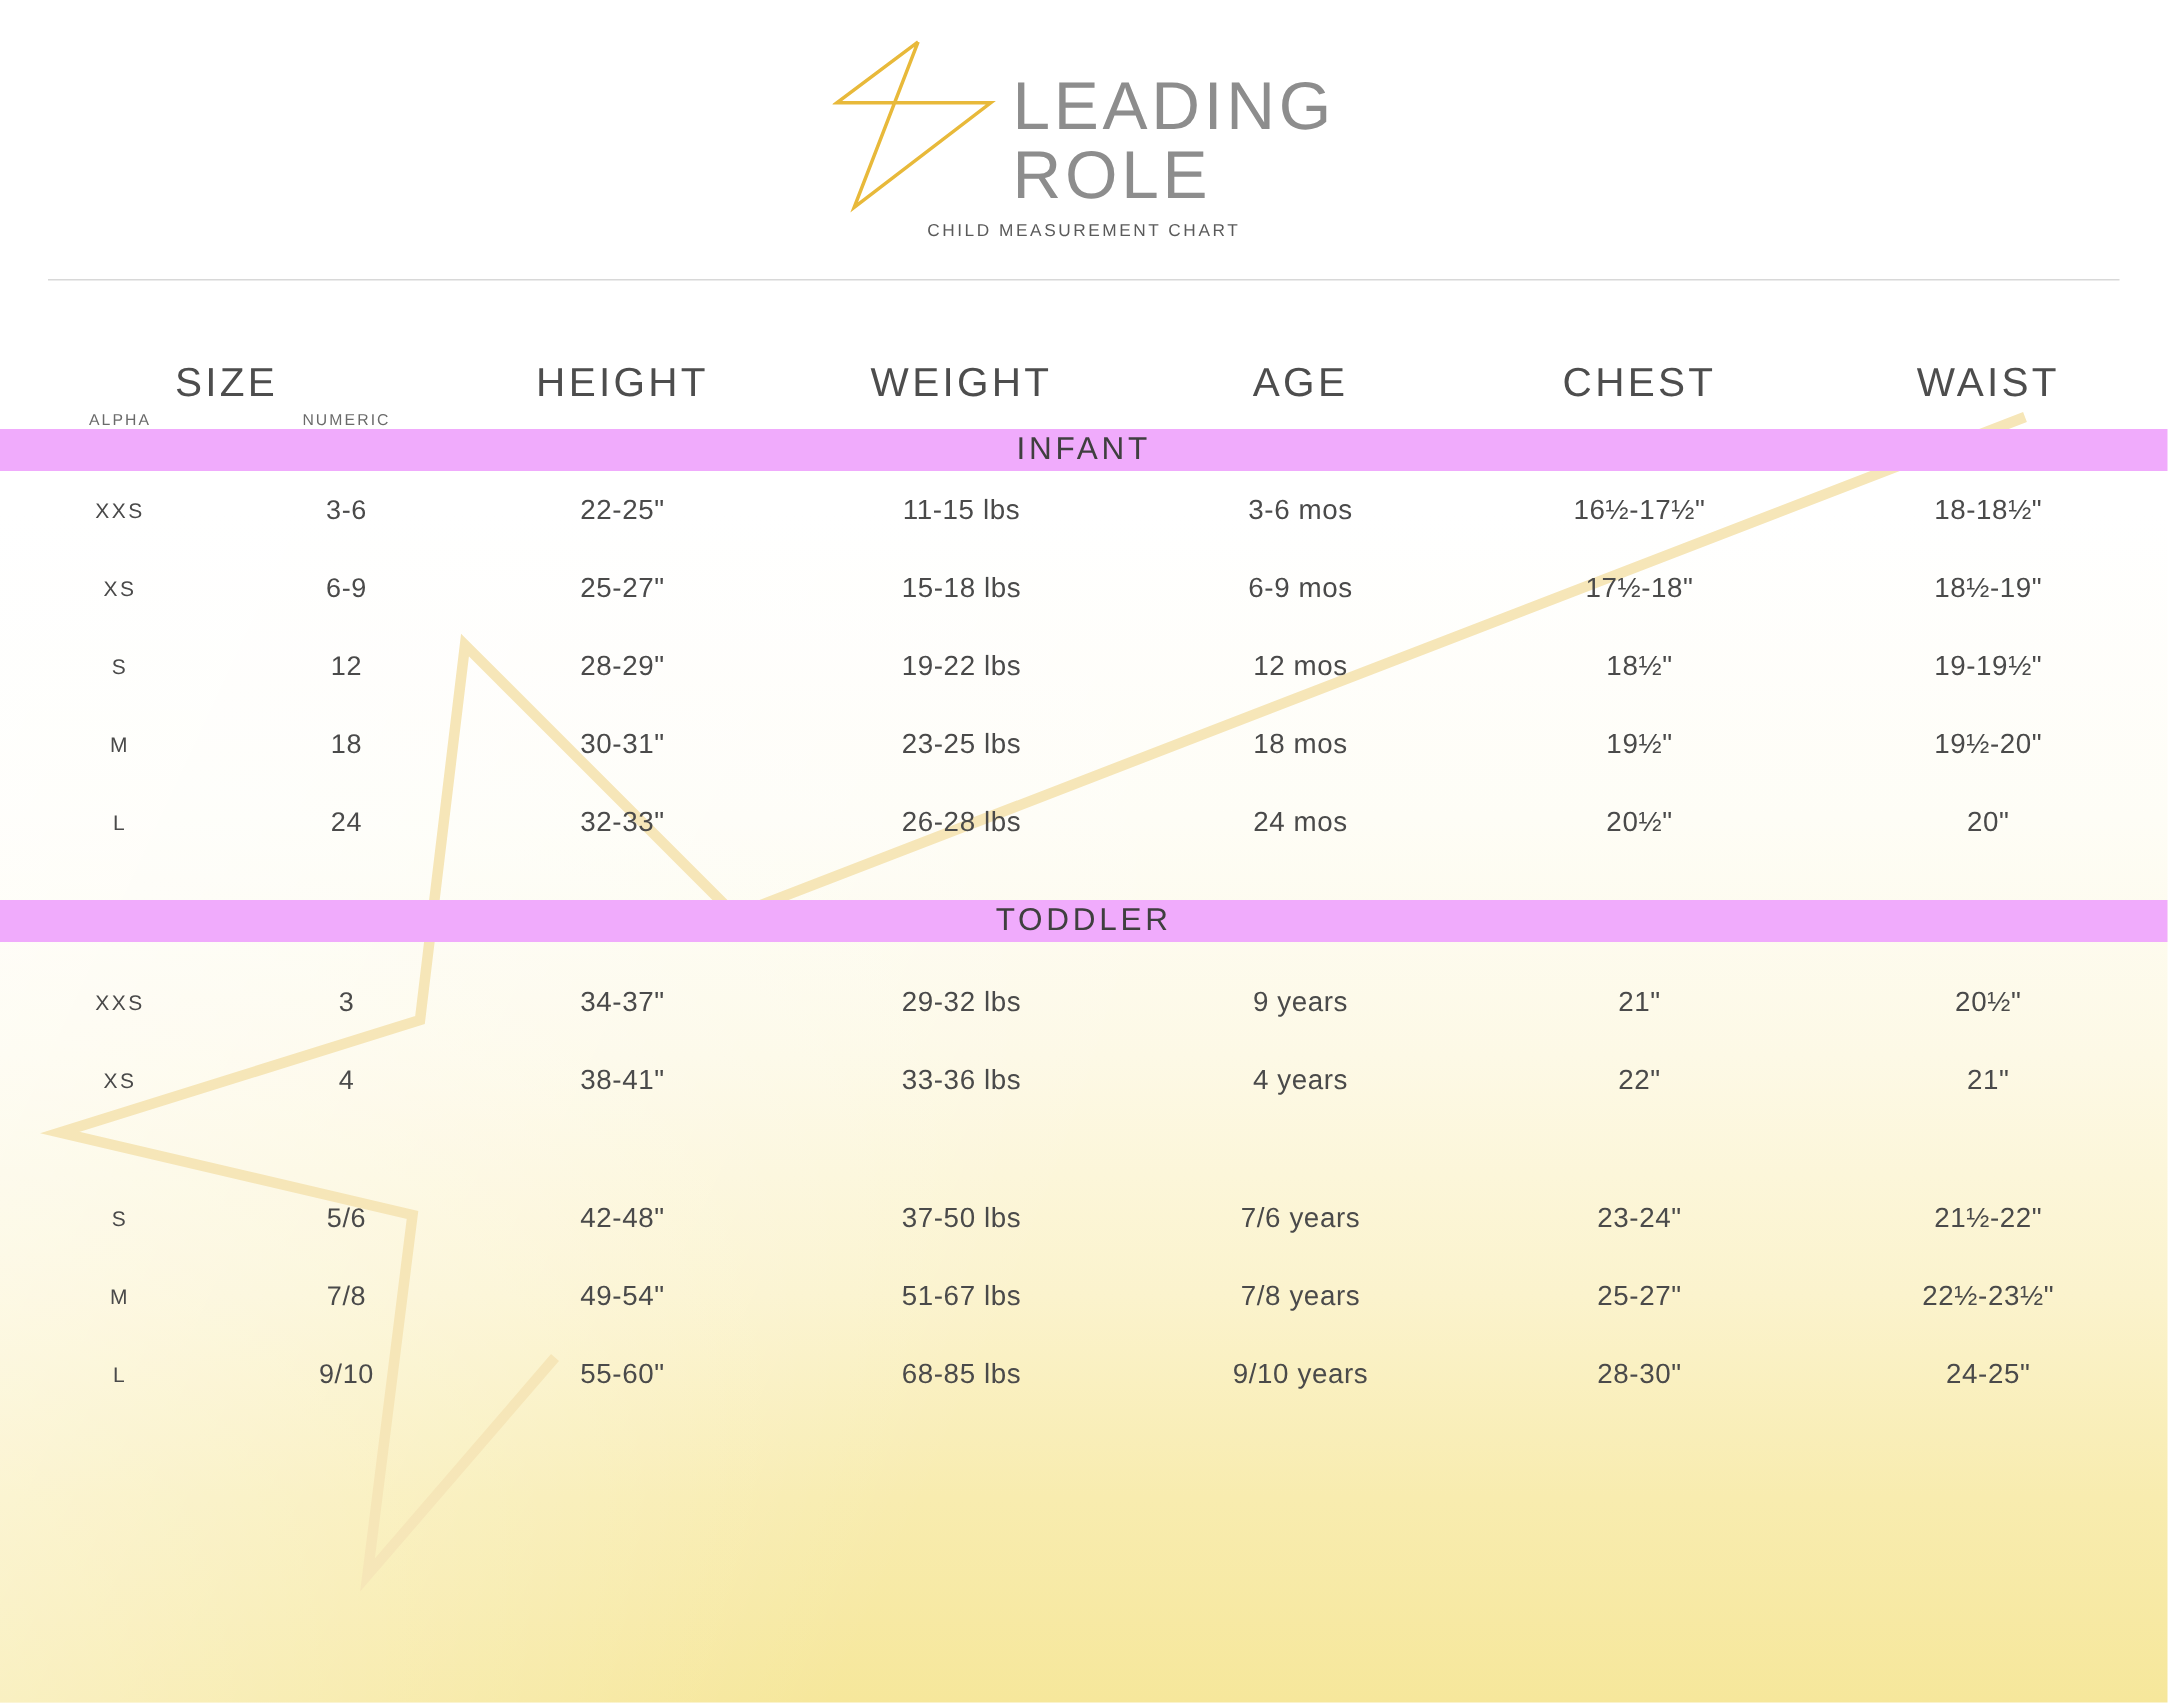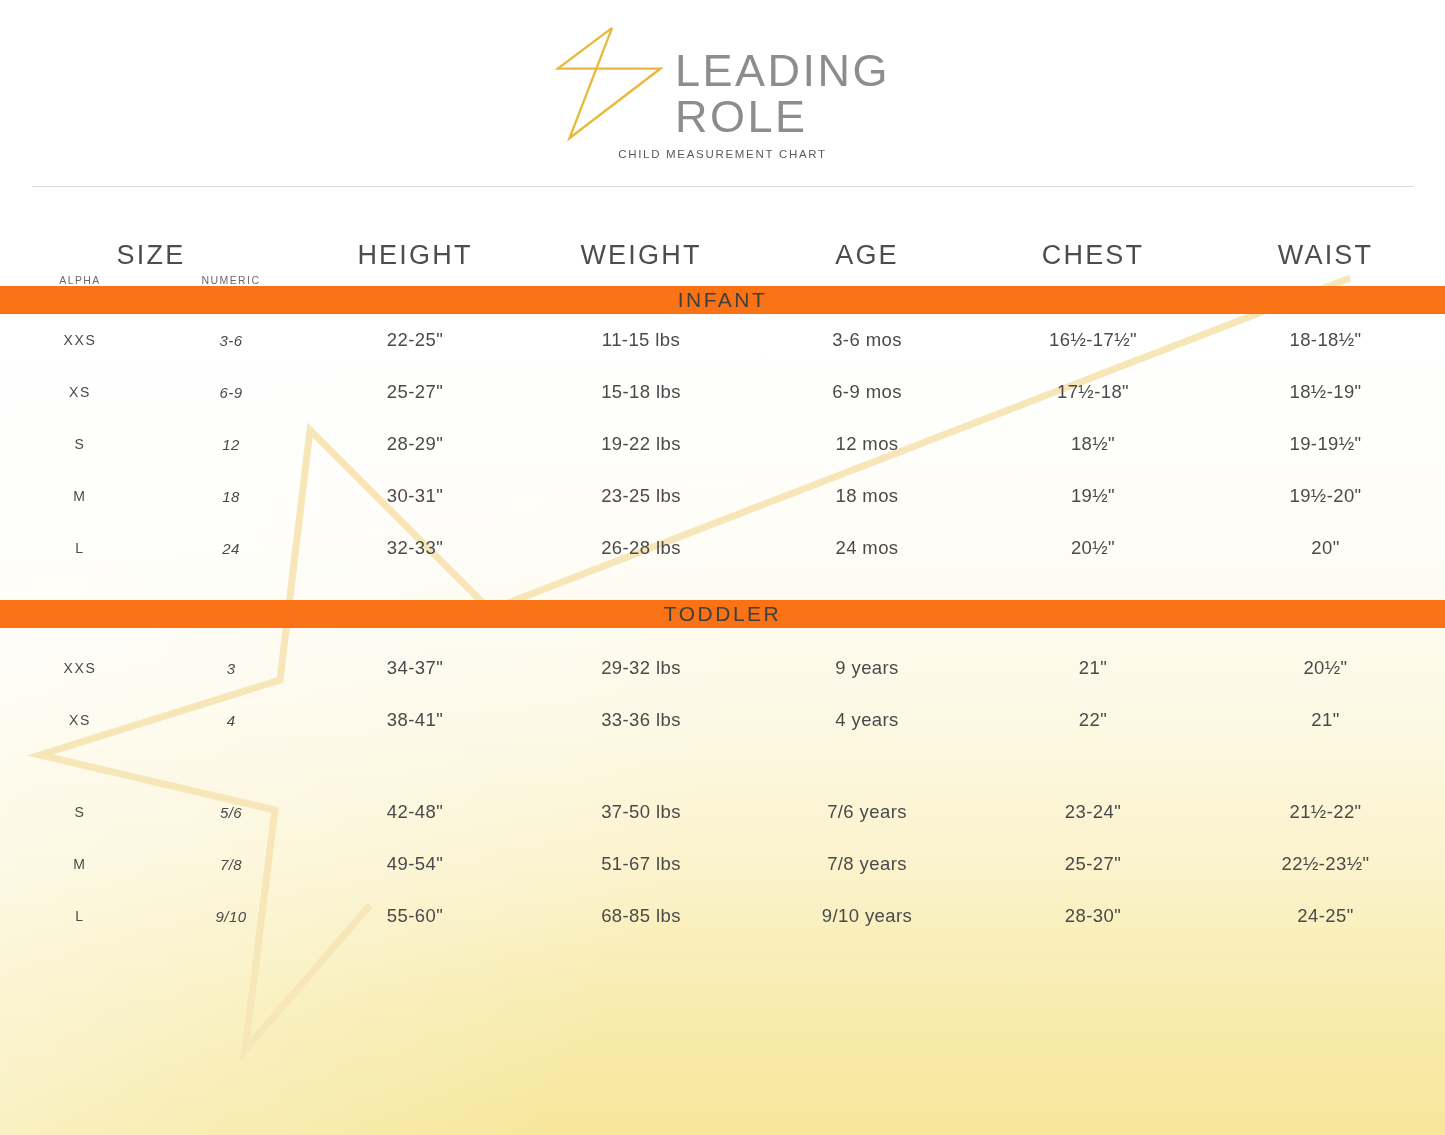--- a/index.html
+++ b/index.html
@@ -134,41 +134,41 @@
   .hdr-sub th {
     font-weight: 400;
     font-size: 10.5px;
     letter-spacing: 1.4px;
     color: #6a6a6a;
     text-align: center;
     padding-bottom: 0;
   }
 
   .group-band td {
-    background: #f97316;
+    background: #f0abfc;
     color: #3f3f3f;
     font-size: 21px;
     letter-spacing: 2.5px;
     text-align: center;
     height: 28px;
     padding: 0;
   }
   .band-spacer td { height: 26px; padding: 0; }
   .band-spacer-top td { height: 14px; padding: 0; }
 
   tbody.data td {
     text-align: center;
     font-size: 18.5px;
     font-weight: 300;
     color: #4a4a4a;
     padding: 15px 0;
     letter-spacing: 0.4px;
   }
   tbody.data td.alpha { font-size: 14px; letter-spacing: 1.6px; }
-  tbody.data td.numeric { font-size: 15px; font-style: italic; }
+  tbody.data td.numeric { font-size: 18px; }
 </style>
 </head>
 <body>
 
 <div class="page-bg"></div>
 
 <svg class="deco-star" viewBox="0 0 1400 830" preserveAspectRatio="none">
   <polyline points="1330,28 470,360 290,180 260,430 20,505 255,560 225,800 350,655" fill="none" stroke="#f6e6b8" stroke-width="7" stroke-linejoin="miter"></polyline>
 </svg>
 

